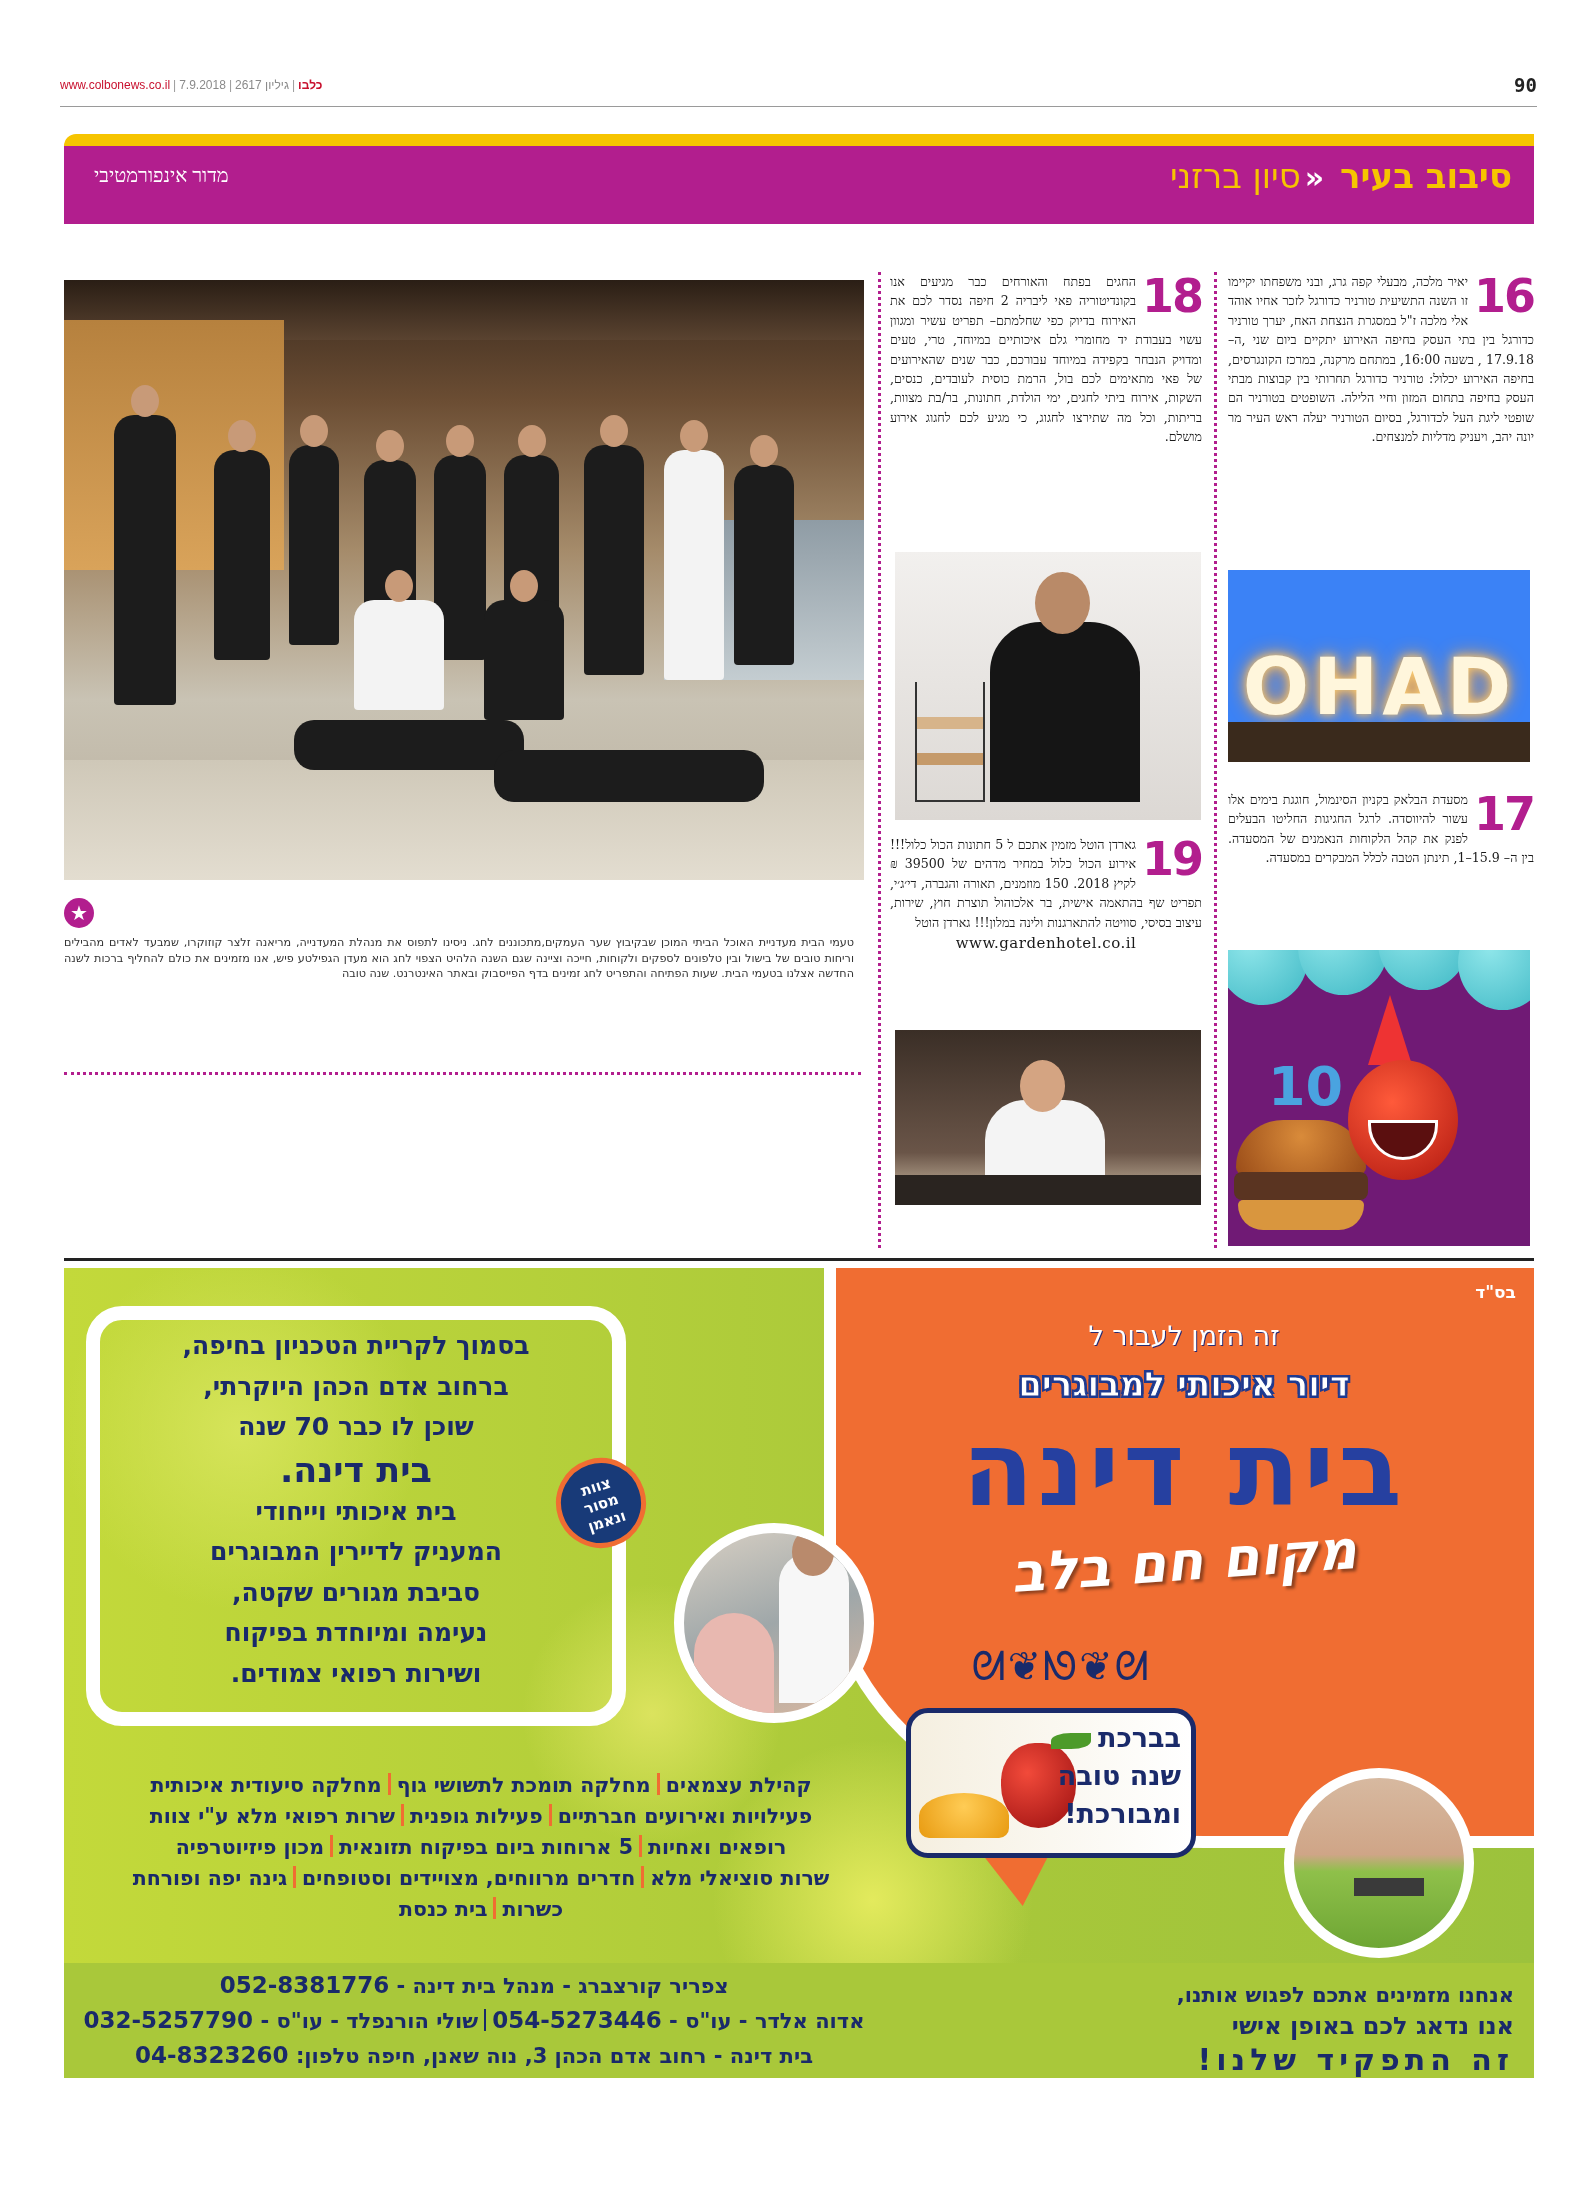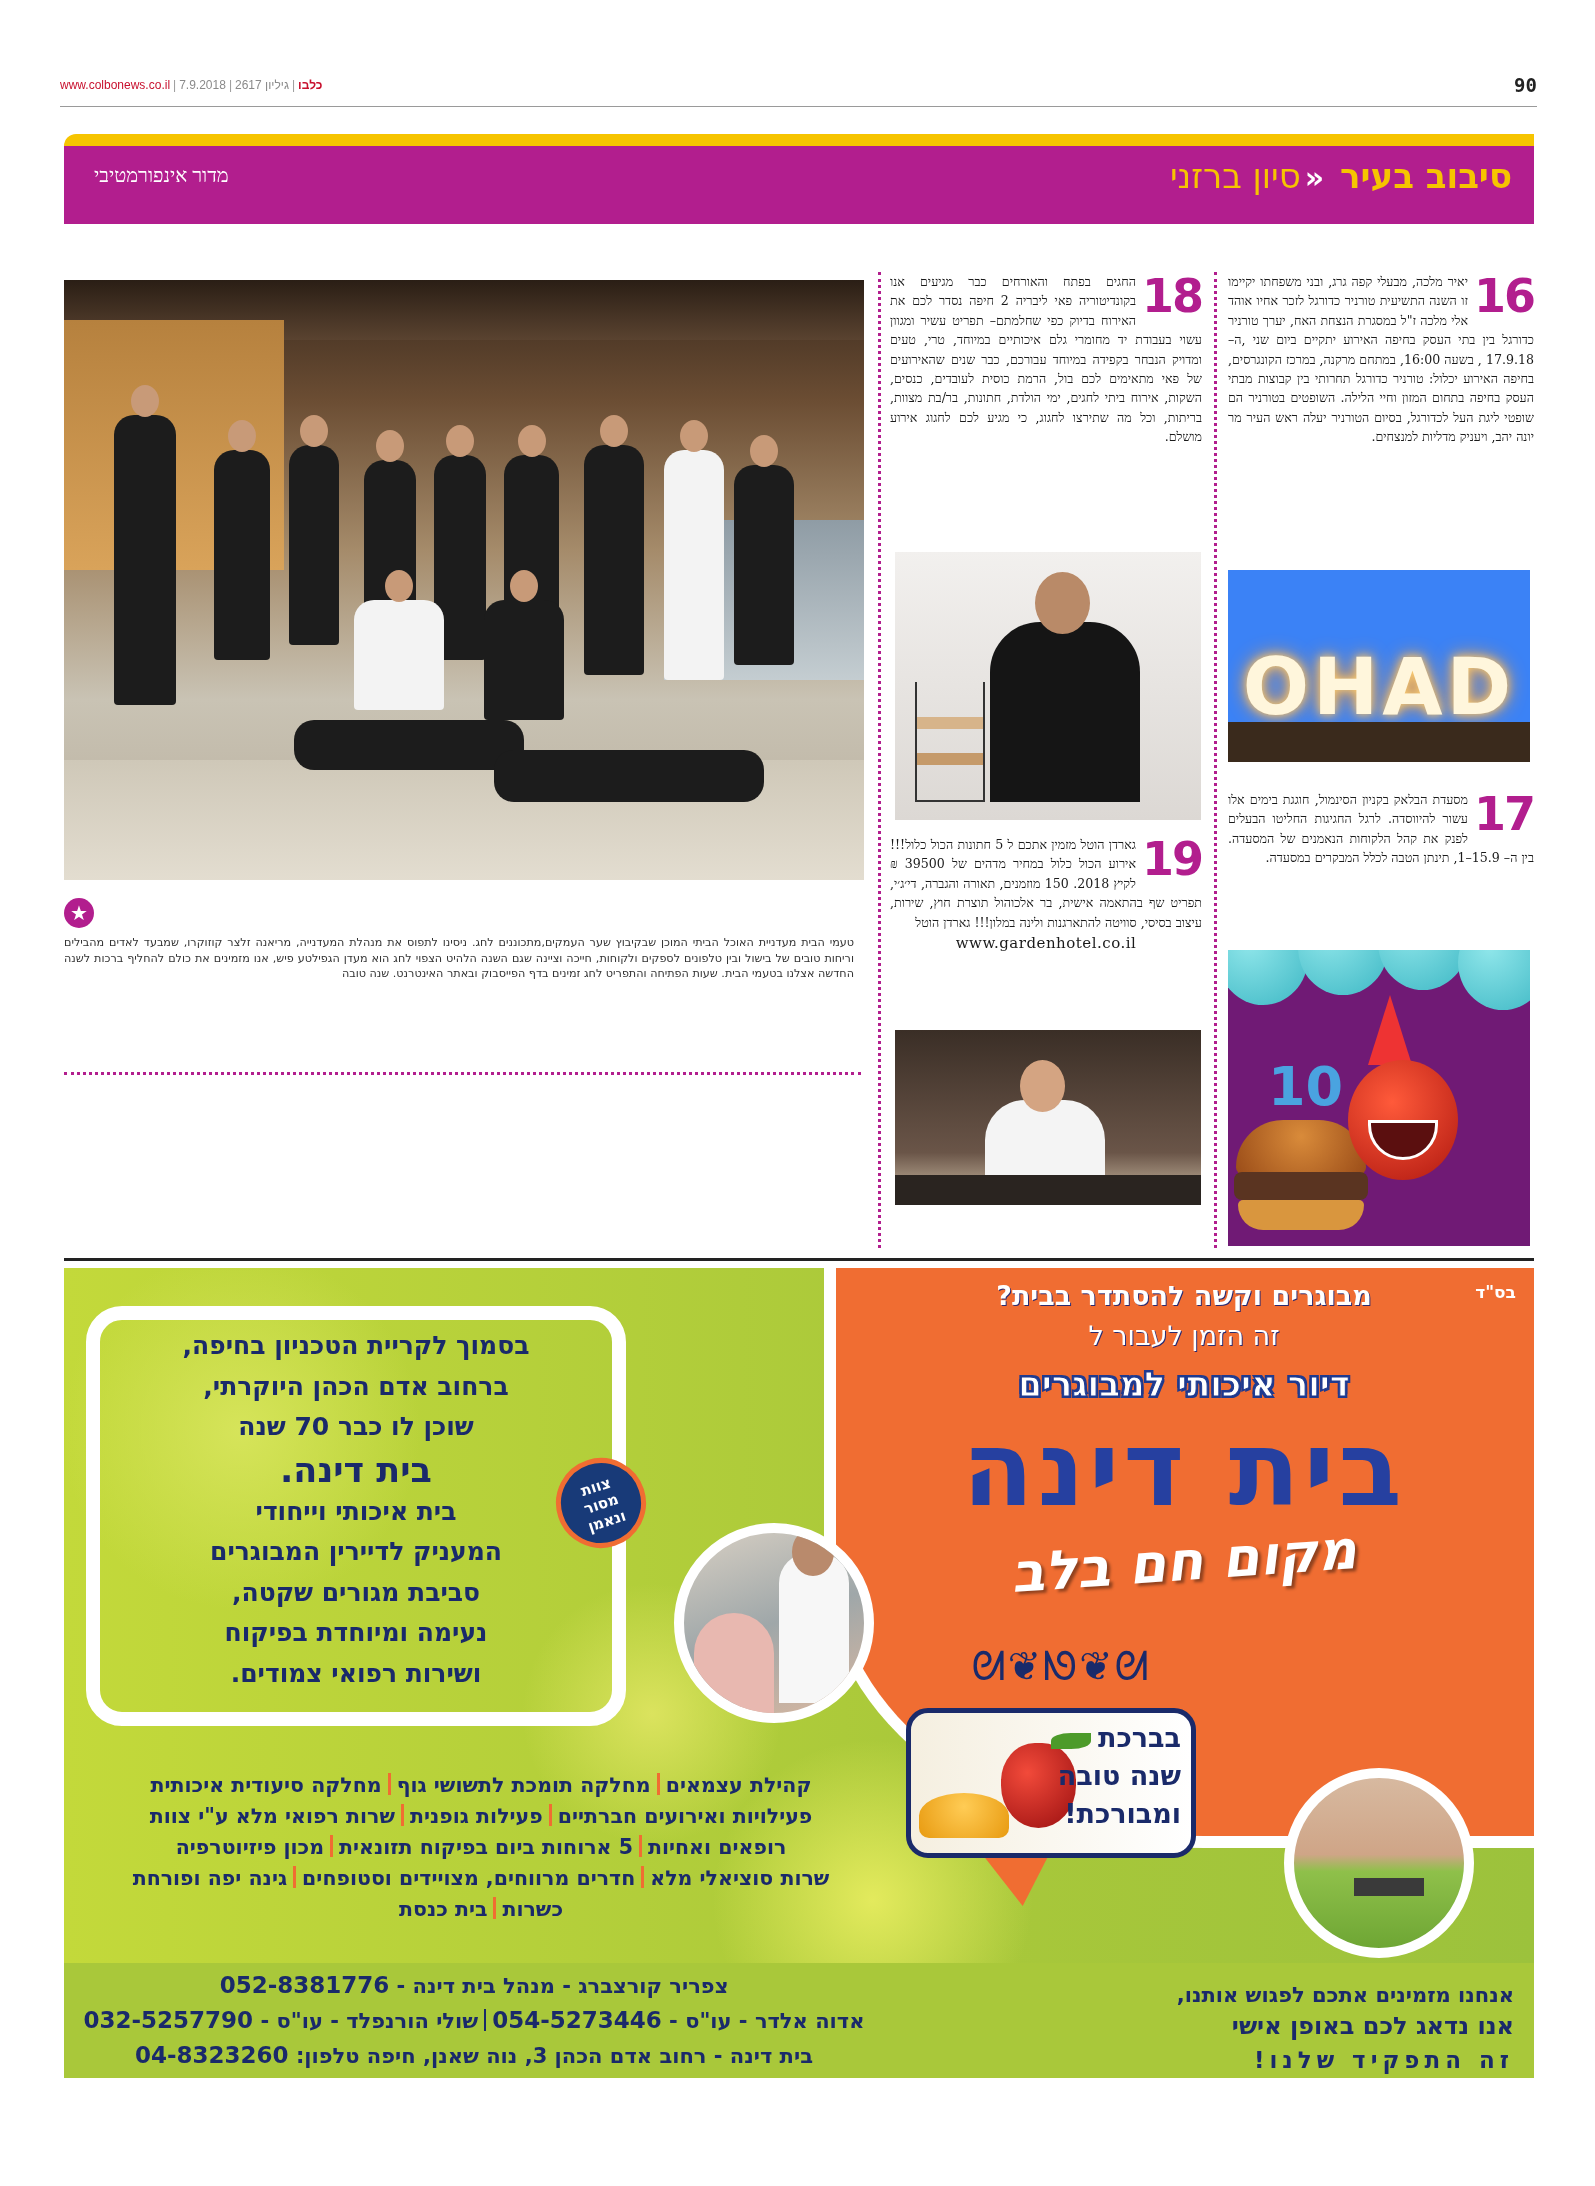--- a/index.html
+++ b/index.html
@@ -111,21 +111,21 @@
 
   .ad .services { position:absolute; left:22px; top:502px; width:790px; direction: rtl; text-align:center; color:#1a2a6a; font-family:"DejaVu Sans",sans-serif; font-weight:bold; font-size:20.5px; line-height:31px; }
   .ad .services .bar { display:inline-block; width:3px; height:22px; background:#f06d32; margin: 0 6px; vertical-align: -3px; }
 
   .ad .footer { position:absolute; left:0; right:0; top:695px; height:115px; background:#a9c83a; }
   .ad .contacts { position:absolute; left:10px; top:700px; width:800px; direction: rtl; text-align:center; color:#1a2a6a; font-family:"DejaVu Sans",sans-serif; font-weight:bold; font-size:21px; line-height:34px; }
   .ad .contacts .ph { font-size:23px; }
   .ad .invite { position:absolute; right:20px; top:712px; width:440px; direction: rtl; text-align:right; color:#1a2a6a; font-family:"DejaVu Sans",sans-serif; font-weight:bold; }
   .ad .invite .l1 { font-size:21px; line-height:30px; }
   .ad .invite .l2 { font-size:24px; line-height:32px; }
-  .ad .invite .l3 { font-size:23px; line-height:36px; letter-spacing: 5px; }
+  .ad .invite .l3 { font-size:30px; line-height:36px; letter-spacing: 5px; }
 </style>
 </head>
 <body>
 
 <div class="topline">
   <span class="site">www.colbonews.co.il</span><span class="sep">|</span><span class="brand">כלבו</span><span class="sep">|</span><span>גיליון 2617</span><span class="sep">|</span><span>7.9.2018</span>
 </div>
 <div class="pagenum">90</div>
 <div class="toprule"></div>
 
@@ -240,21 +240,20 @@
 <div class="star-badge">★</div>
 <div class="caption">טעמי הבית מעדניית האוכל הביתי המוכן שבקיבוץ שער העמקים,מתכוננים לחג. ניסינו לתפוס את מנהלת המעדנייה, מריאנה זלצר קוזוקרו, שמבעד לאדים מהבילים וריחות טובים של בישול ובין טלפונים לספקים ולקוחות, חייכה וציינה שגם השנה הלהיט הצפוי לחג הוא מעדן הגפילטע פיש, אנו מזמינים את כולם להחליף ברכות לשנה החדשה אצלנו בטעמי הבית. שעות הפתיחה והתפריט לחג זמינים בדף הפייסבוק ובאתר האינטרנט. שנה טובה</div>
 <div class="dotline-h" style="left:64px; top:1072px; width:797px;"></div>
 
 <div class="hard-rule"></div>
 
 <div class="ad">
   <div class="orange"></div>
   <div class="orange-tail"></div>
   <div class="bsd">בס"ד</div>
-  <div class="h1">מבוגרים וקשה להסתדר בבית?</div>
   <div class="h2">זה הזמן לעבור ל</div>
   <div class="h3">דיור איכותי למבוגרים</div>
   <div class="brand">בית דינה</div>
   <div class="slogan">מקום חם בלב</div>
 
   <div class="leftbox">
     <div style="padding-top:6px;">
       <div class="ln">בסמוך לקריית הטכניון בחיפה,</div>
       <div class="ln">ברחוב אדם הכהן היוקרתי,</div>
       <div class="ln">שוכן לו כבר 70 שנה</div>

